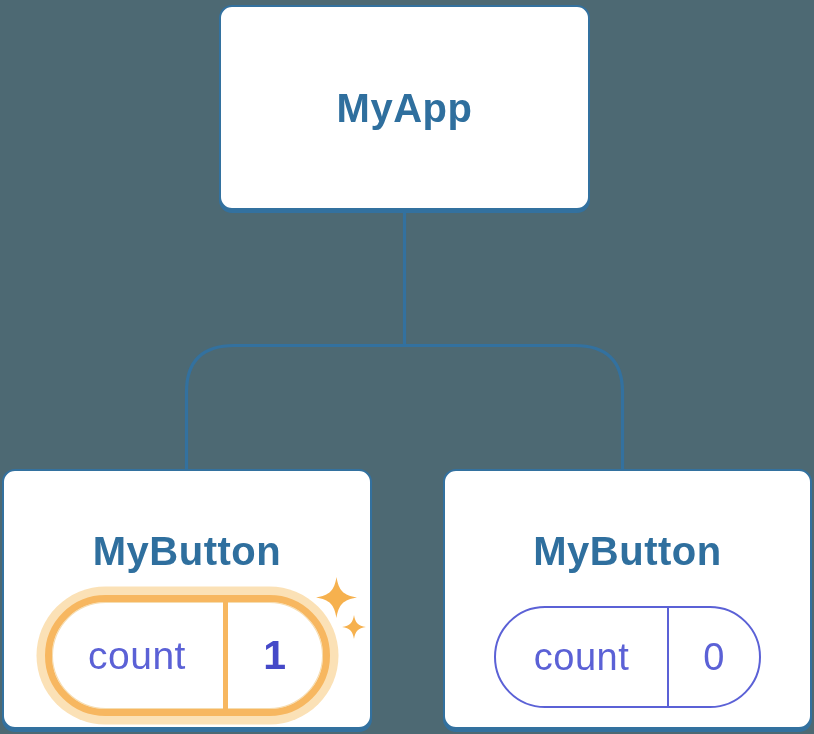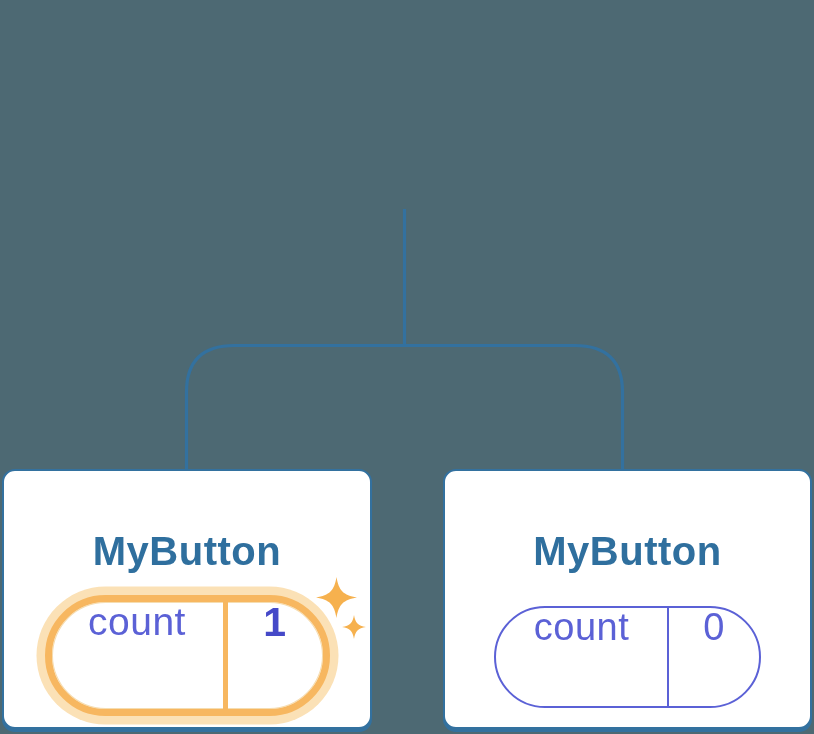--- a/index.html
+++ b/index.html
@@ -71,21 +71,21 @@
   .pill-wrap {
     position: relative;
     display: flex;
     justify-content: center;
   }
   .pill-wrap.active   { margin-top: 20px; }
   .pill-wrap.inactive { margin-top: 31px; }
 
   .pill {
     display: flex;
-    align-items: flex-start;
+    align-items: center;
     background: var(--card-bg);
     overflow: hidden;
   }
   .pill.inactive {
     width: 267px; height: 102px;
     border: 2px solid var(--state-indigo);
     border-radius: 60px;
   }
   .pill.active {
     width: 285px; height: 121px;
@@ -133,20 +133,23 @@
 </head>
 <body>
 
 <div class="stage">
 
   <svg class="connectors" viewBox="0 0 814 734" aria-hidden="true">
     <path d="M404.5 209 L404.5 345.5"></path>
     <path d="M186.5 470 L186.5 392 Q186.5 345.5 234.5 345.5 L574.5 345.5 Q622.5 345.5 622.5 392 L622.5 470"></path>
   </svg>
 
+  <div class="card root">
+    <div class="node-title">MyApp</div>
+  </div>
 
   <div class="card child left">
     <div class="node-title">MyButton</div>
     <div class="pill-wrap active">
       <div class="pill active">
         <div class="seg key">
           <span class="state-key">count</span>
         </div>
         <div class="divider"></div>
         <div class="seg val">

